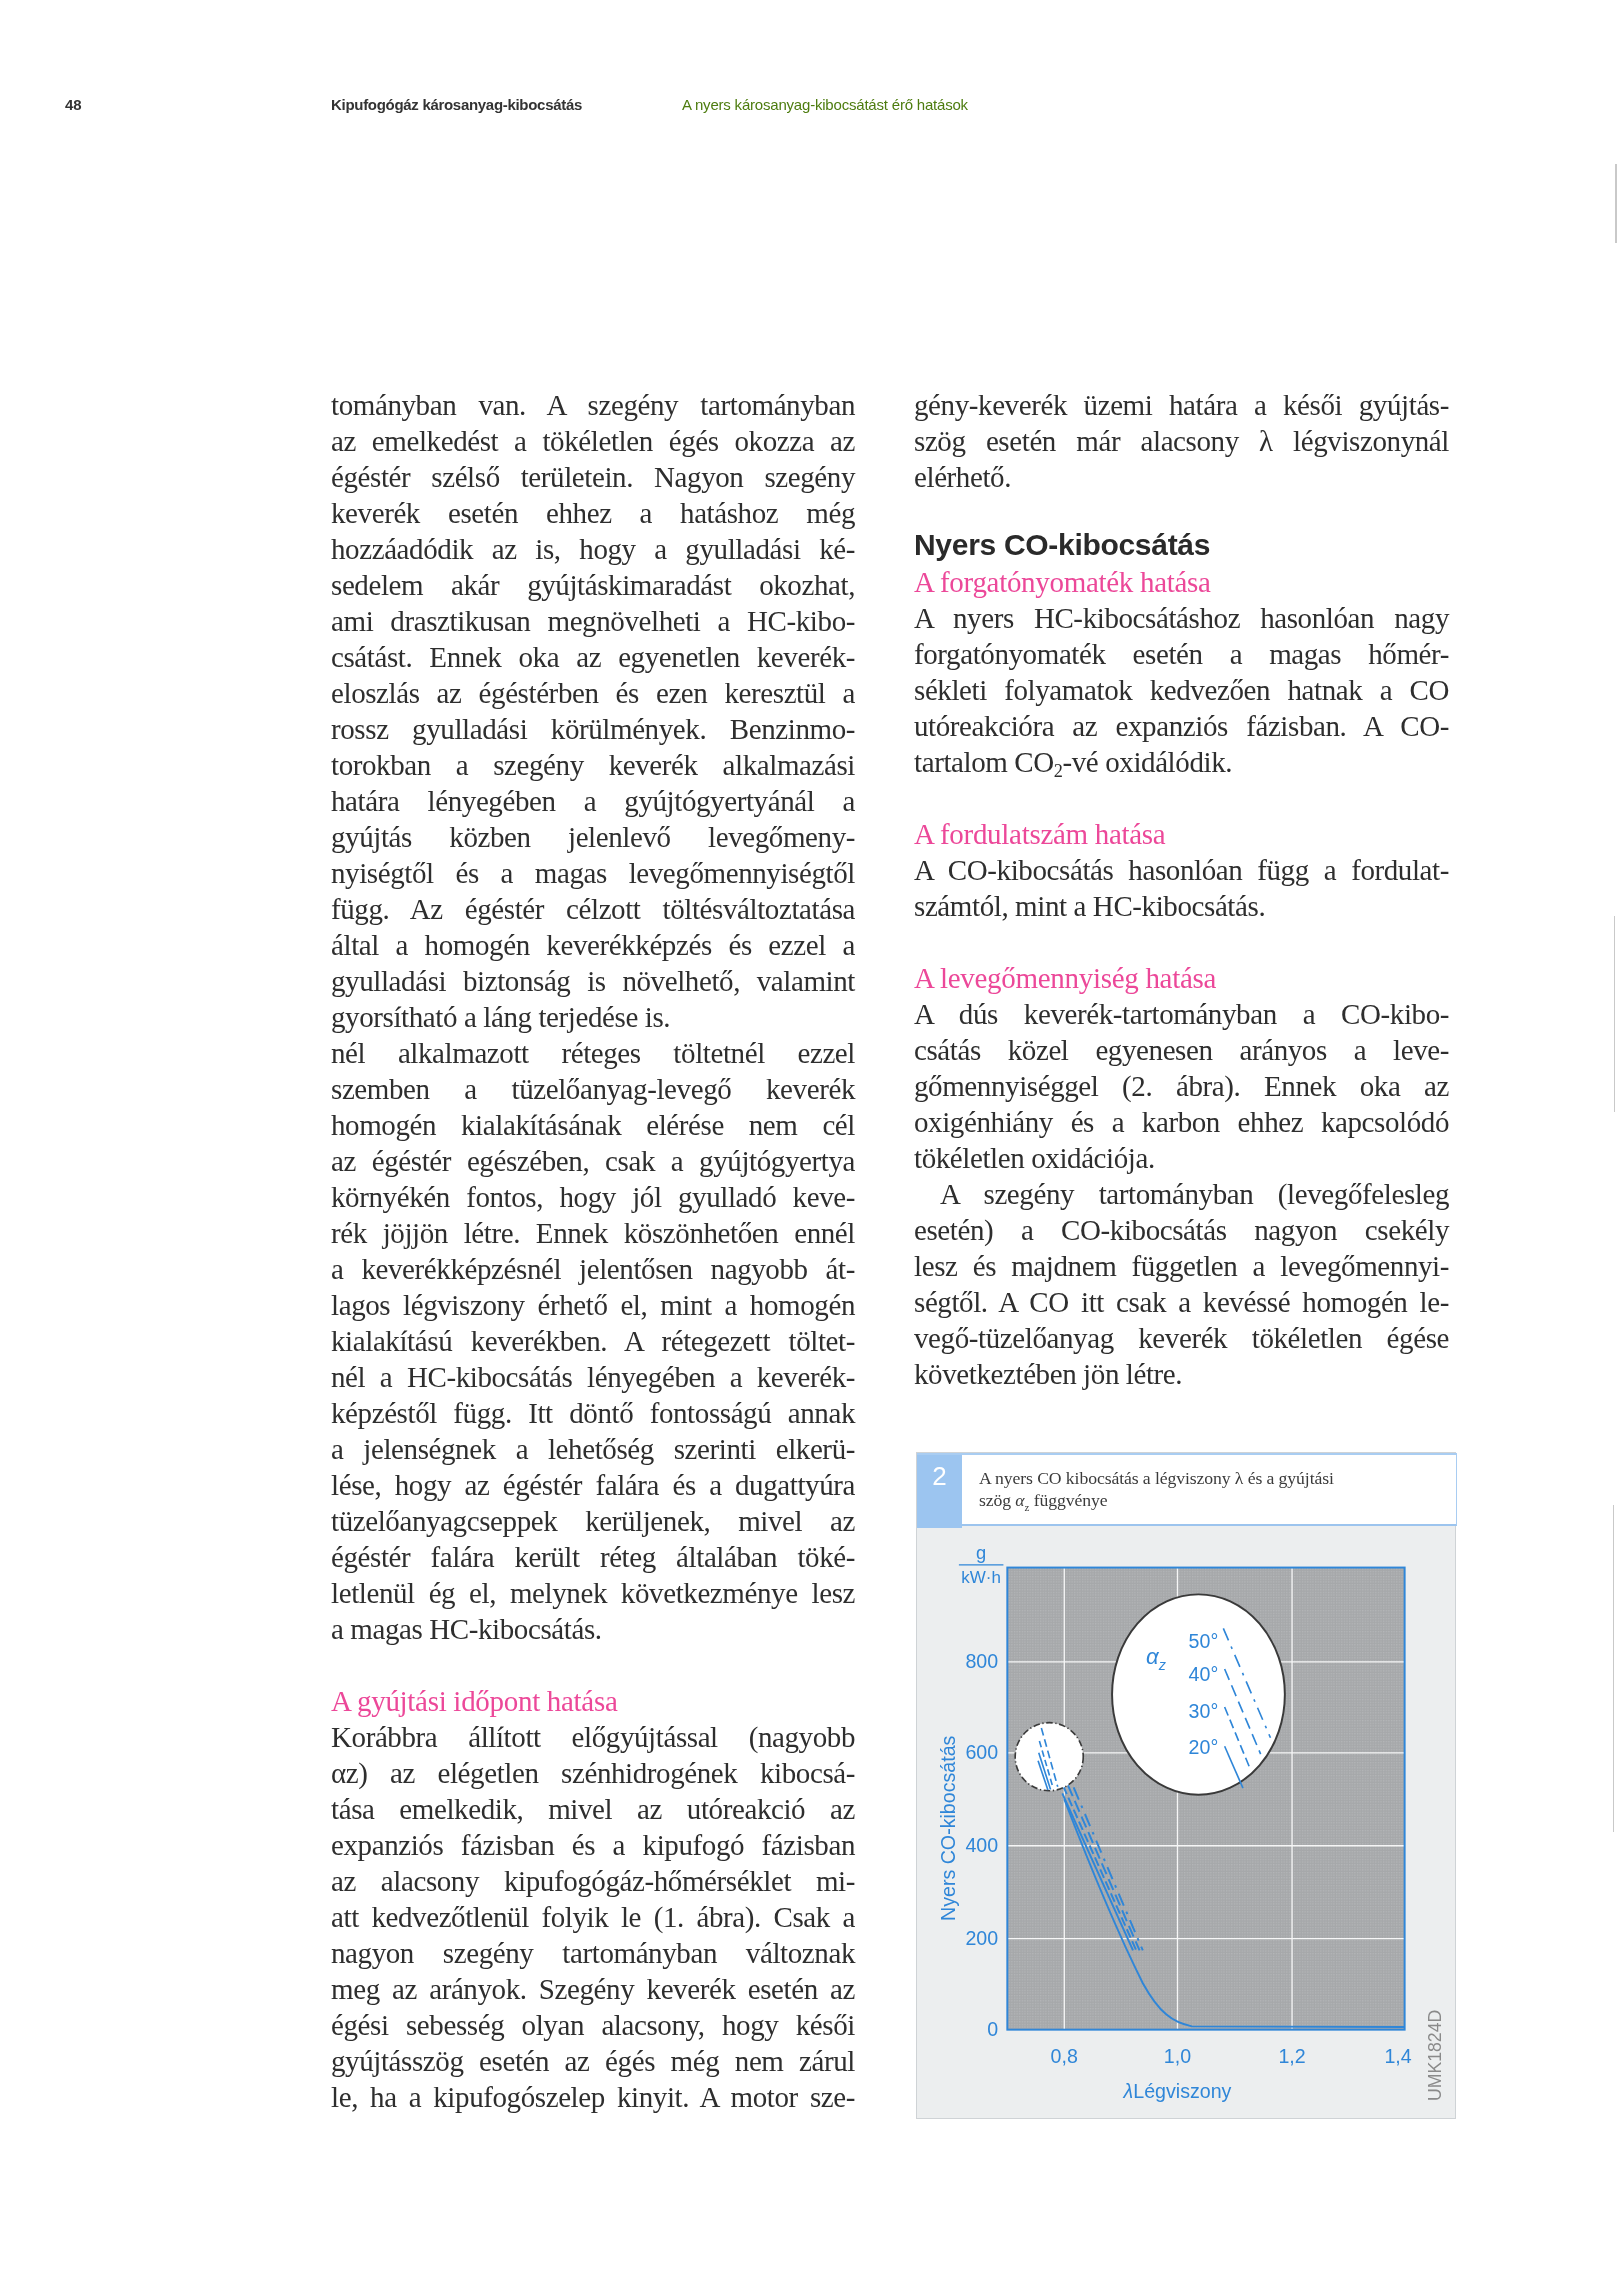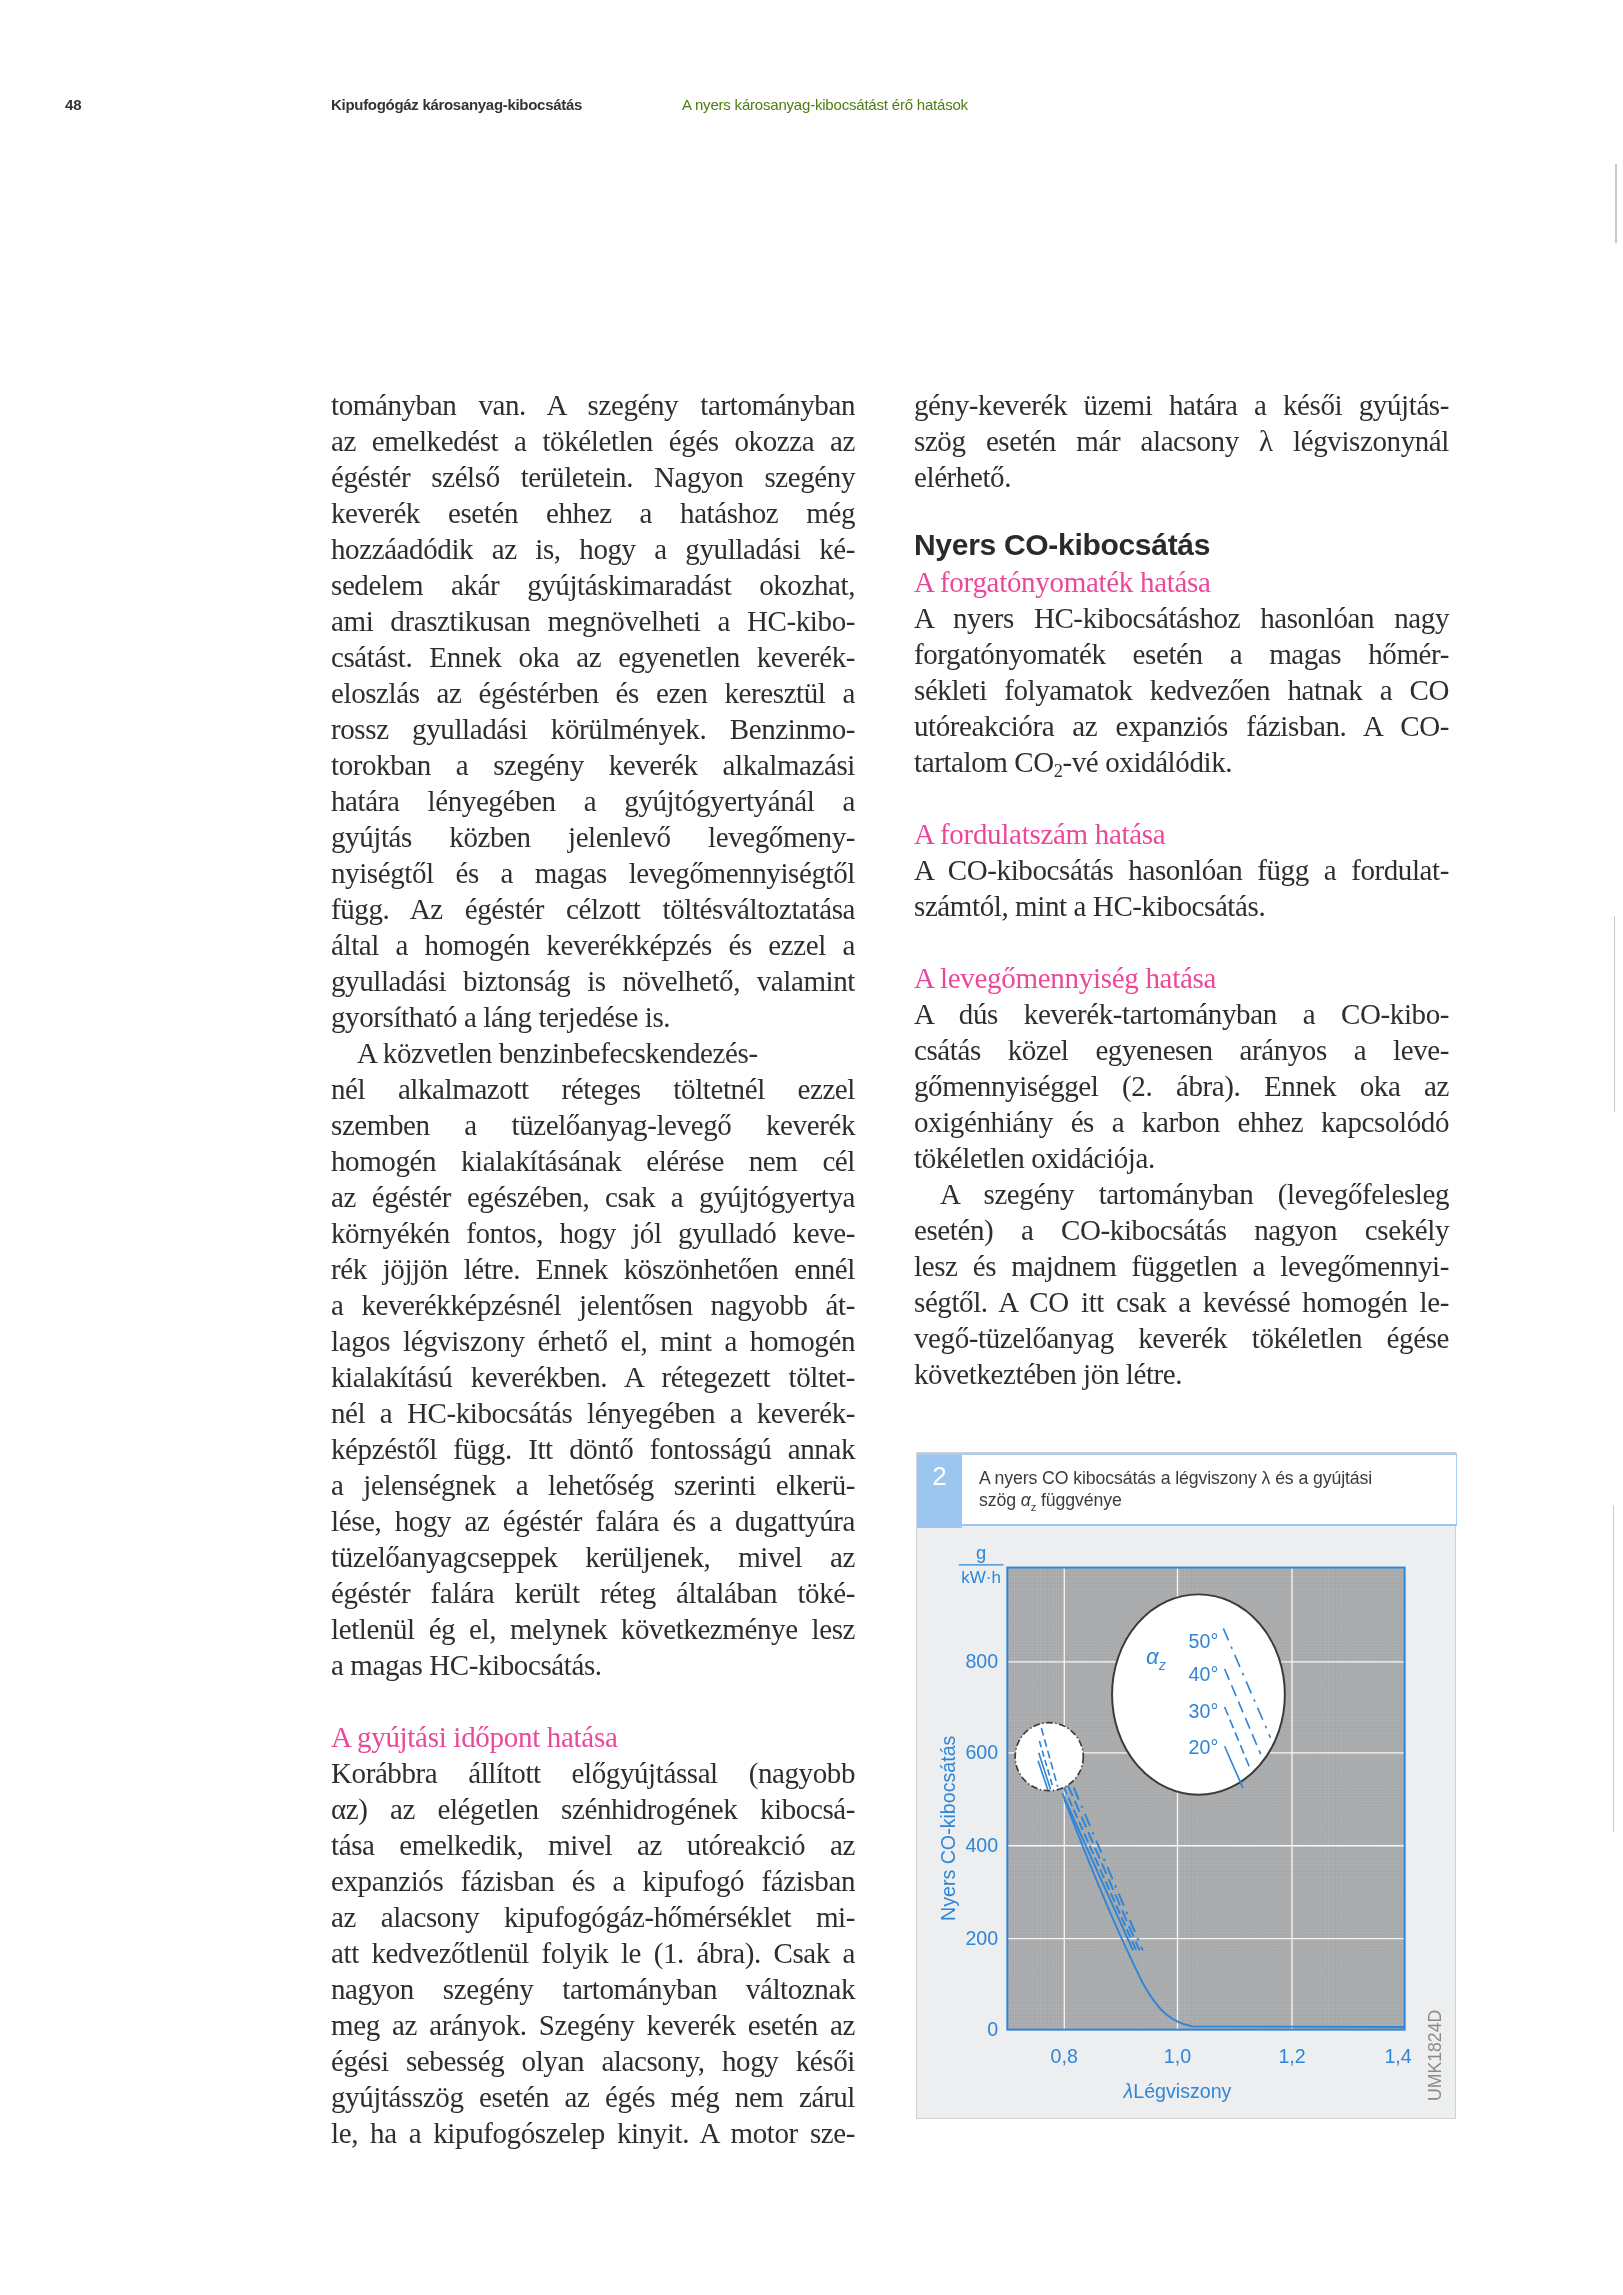--- a/index.html
+++ b/index.html
@@ -18,21 +18,21 @@
   .gap { display:block; height:36px; }
   .gap.half { height:27.5px; }
   .sub2 { font-size:18.3px; vertical-align:-5.2px; }
   .bluehead { color:#ec4899; display:block; white-space:nowrap; height:36px; letter-spacing:-0.3px; }
   .bighead { display:block; font-family:"Liberation Sans", sans-serif; font-weight:bold; font-size:30px; color:#2a2a2a; height:38px; line-height:38px; margin-top:3.9px; letter-spacing:-0.3px; }
 
   
   .fig { position:absolute; left:916px; top:1452px; width:540px; height:667px; background:#eceeef; border:0.7px solid #cfd3d6; box-sizing:border-box; }
   .fig-top { position:absolute; left:0; top:0; width:540px; height:73px; background:#ffffff; border-top:2px solid #a9cdf2; border-right:1.3px solid #a9cdf2; border-bottom:2px solid #9cc4ee; box-sizing:border-box; }
   .fig-num { position:absolute; left:0; top:0; width:45px; height:73px; background:#9cc5f0; color:#ffffff; font-family:"Liberation Sans", sans-serif; font-size:26px; text-align:center; line-height:42px; }
-  .fig-cap { position:absolute; left:62px; top:11.8px; width:465px; font-family:Liberation Sans, sans-serif; font-size:17.7px; line-height:22px; color:#3b3b3b; letter-spacing:-0.1px; }
+  .fig-cap { position:absolute; left:62px; top:11.8px; width:465px; font-family:Liberation Serif, serif; font-size:17.7px; line-height:22px; color:#3b3b3b; letter-spacing:-0.1px; }
   .fig-cap .az { font-style:italic; }
   .fig-cap sub { font-size:11px; }
   .chart { position:absolute; left:0; top:0; }
   .axis-txt { font-family:"Liberation Sans", sans-serif; fill:#2f86d8; }
   .code { font-family:"Liberation Sans", sans-serif; fill:#8a8a8a; }
 
   .margin-mark { position:absolute; right:0; width:1.3px; background:#c9c9c9; }
 </style>
 </head>
 <body>
@@ -56,21 +56,20 @@
     <span class="ln j">torokban a szegény keverék alkalmazási</span>
     <span class="ln j">határa lényegében a gyújtógyertyánál a</span>
     <span class="ln j">gyújtás közben jelenlevő levegőmeny-</span>
     <span class="ln j">nyiségtől és a magas levegőmennyiségtől</span>
     <span class="ln j">függ.  Az égéstér célzott töltésváltoztatása</span>
     <span class="ln j">által a homogén keverékképzés és ezzel a</span>
     <span class="ln j">gyulladási biztonság is növelhető, valamint</span>
     <span class="ln">gyorsítható a láng terjedése is.</span>
   </div>
   <div>
-    <span class="ln indent">A közvetlen benzinbefecskendezés-</span>
     <span class="ln j">nél alkalmazott réteges töltetnél ezzel</span>
     <span class="ln j">szemben a tüzelőanyag-levegő keverék</span>
     <span class="ln j">homogén kialakításának elérése nem cél</span>
     <span class="ln j">az égéstér egészében, csak a gyújtógyertya</span>
     <span class="ln j">környékén fontos, hogy jól gyulladó keve-</span>
     <span class="ln j">rék jöjjön létre. Ennek köszönhetően ennél</span>
     <span class="ln j">a keverékképzésnél jelentősen nagyobb át-</span>
     <span class="ln j">lagos légviszony érhető el, mint a homogén</span>
     <span class="ln j">kialakítású keverékben. A rétegezett töltet-</span>
     <span class="ln j">nél a HC-kibocsátás lényegében a keverék-</span>

